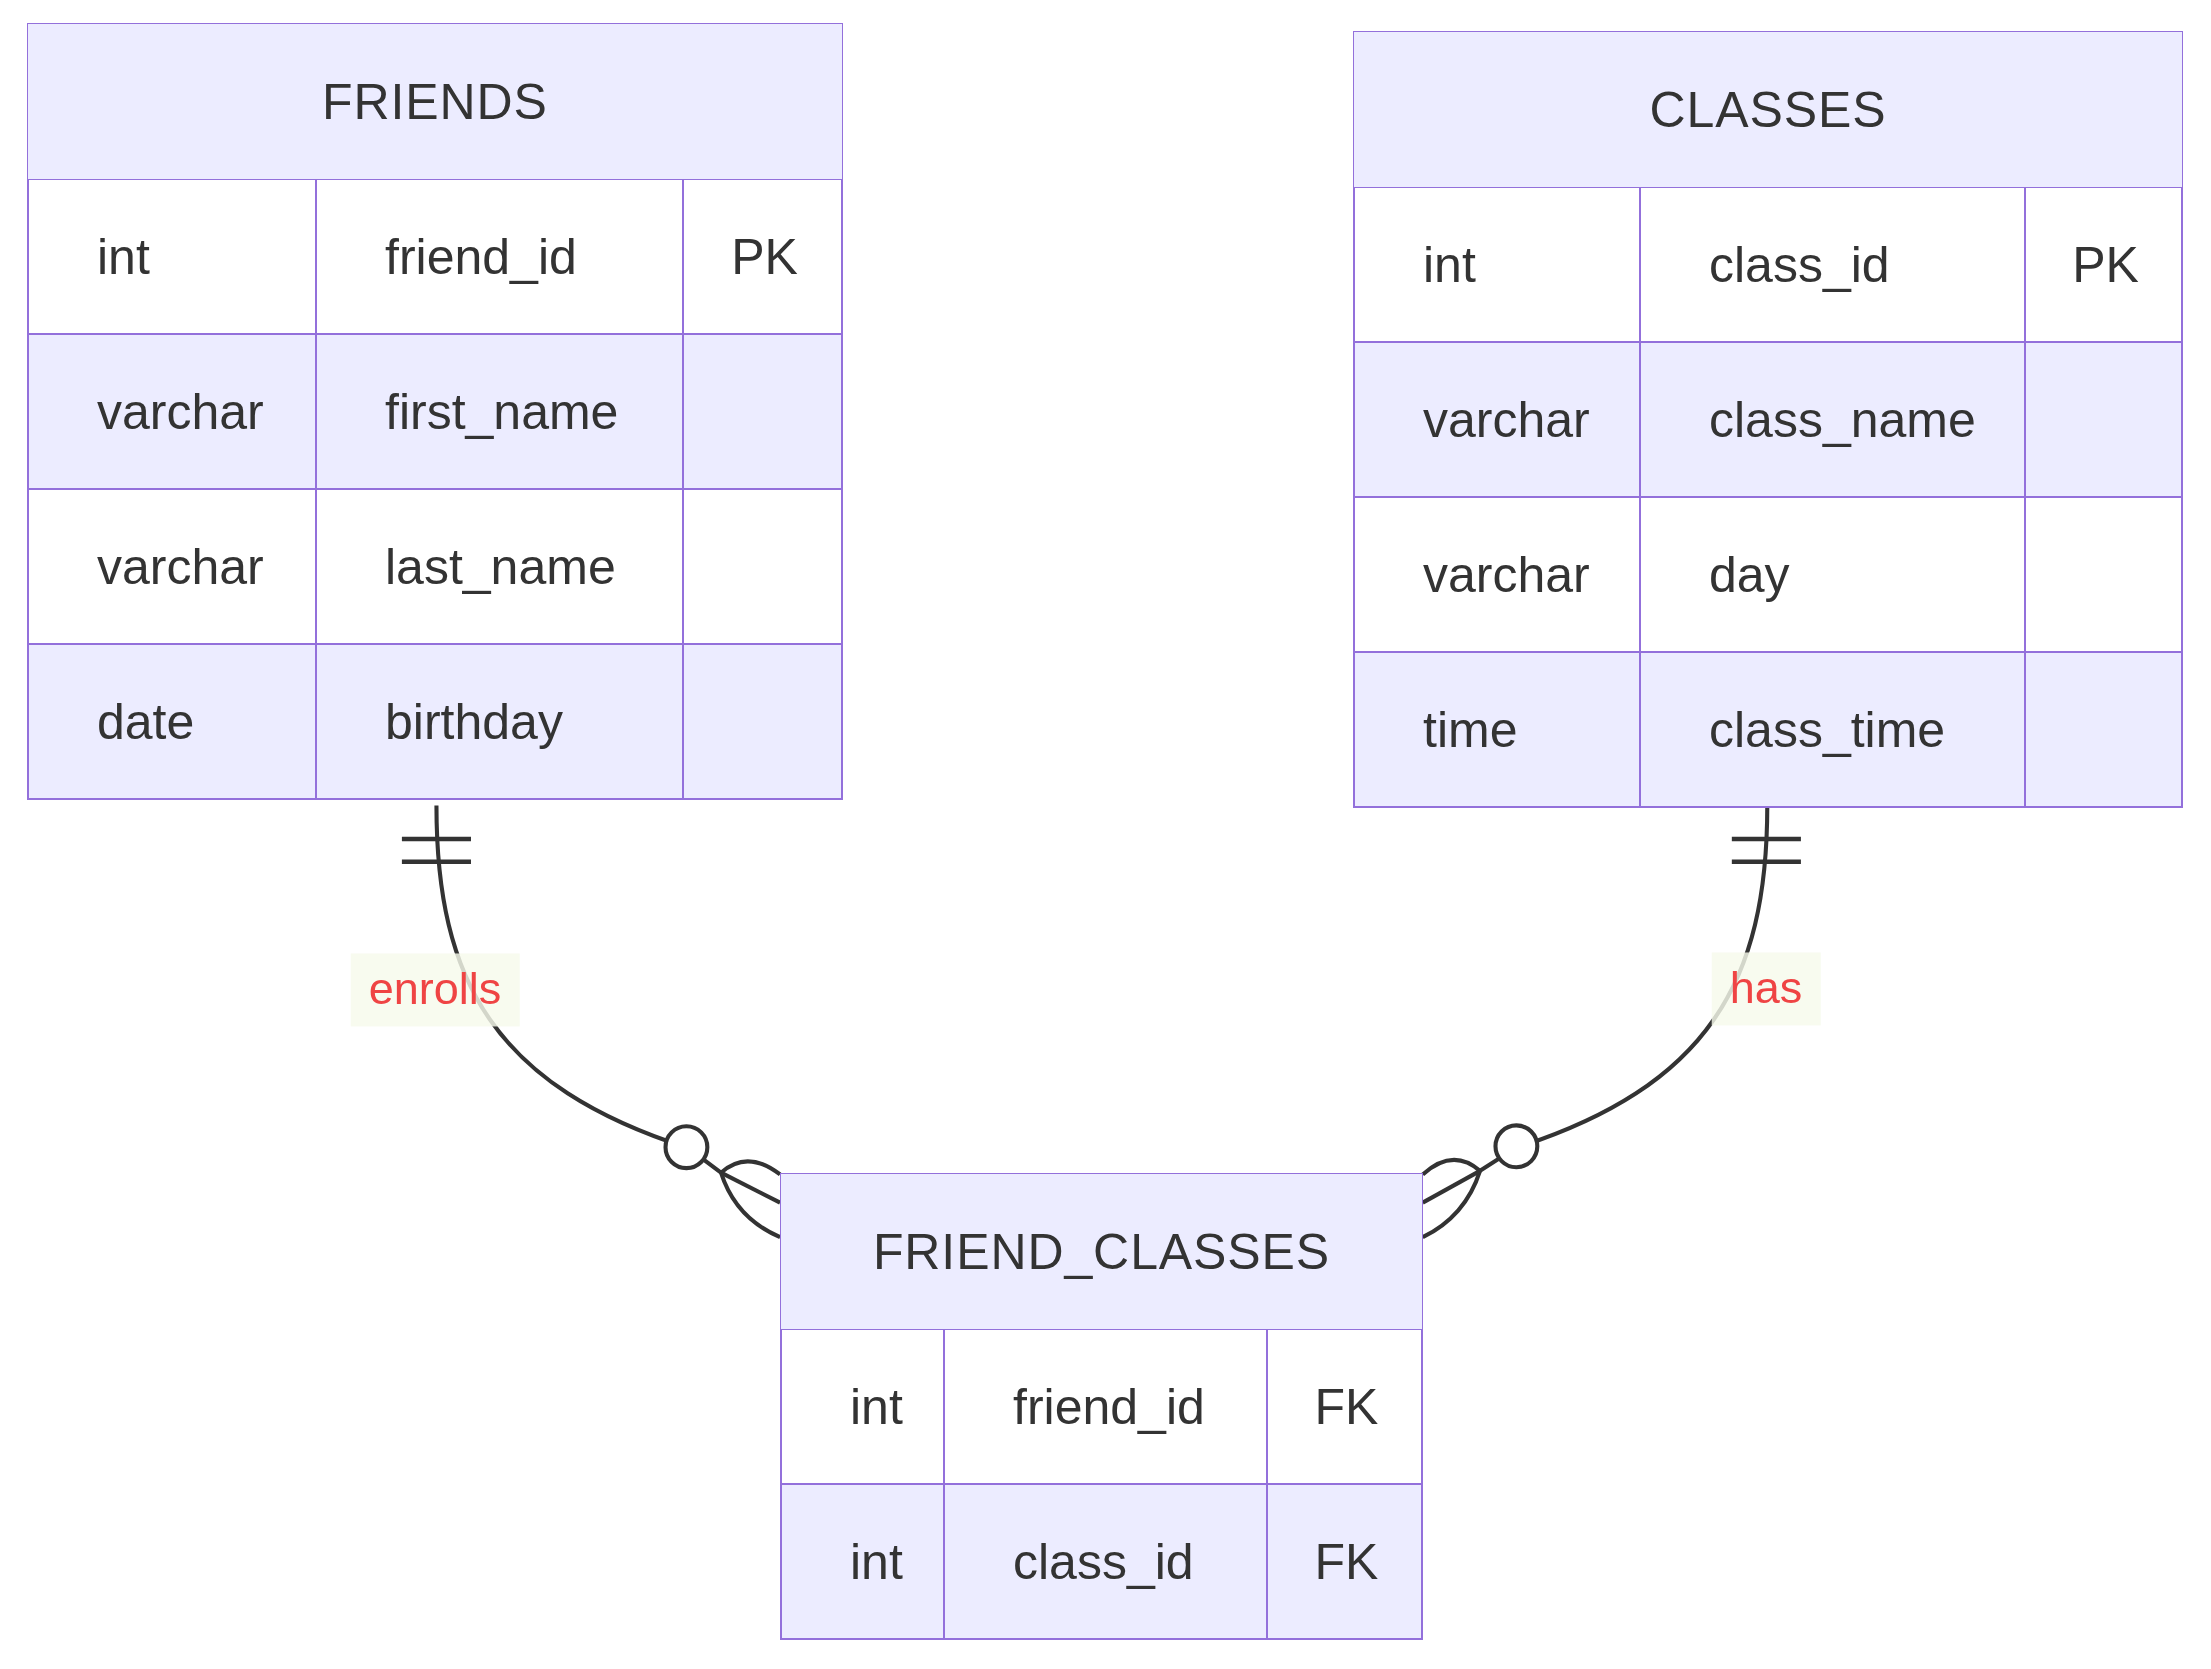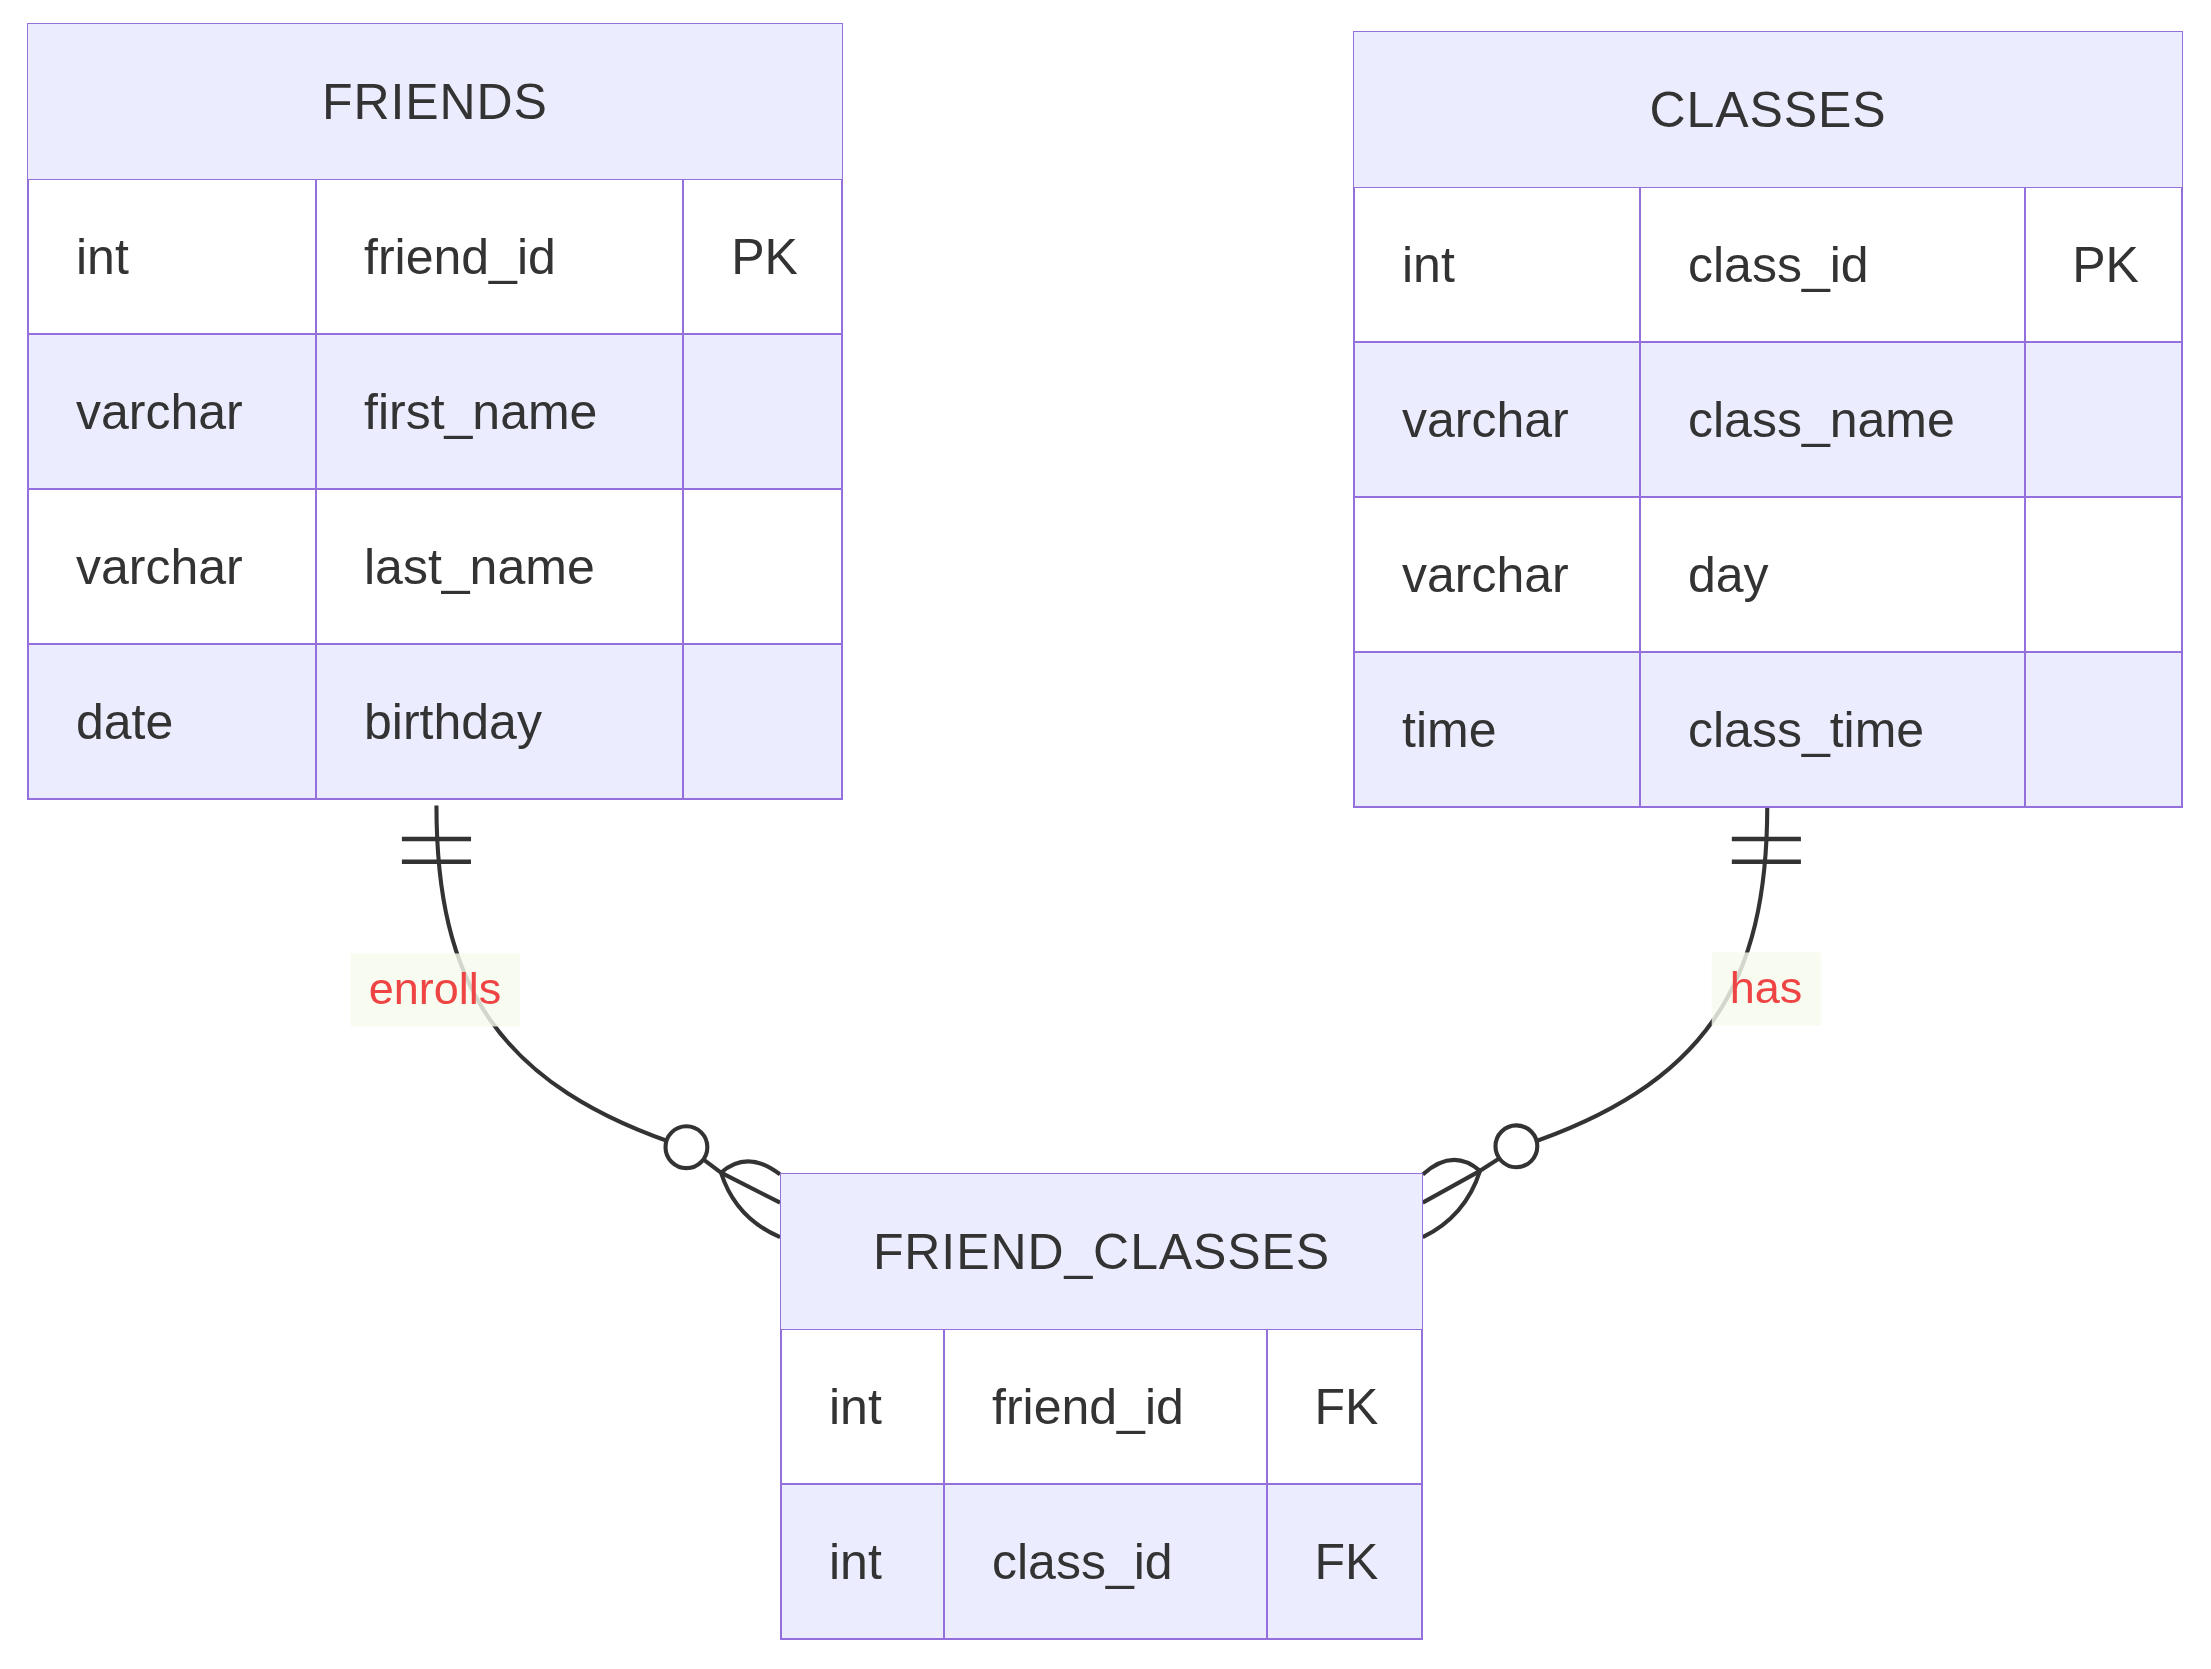--- a/index.html
+++ b/index.html
@@ -55,21 +55,21 @@
   }
   .entity-grid {
     display: grid;
     grid-auto-rows: 155px;
   }
   .cell {
     box-sizing: border-box;
     border: 1.8px solid #9370DB;
     display: flex;
     align-items: center;
-    padding-left: 47px;
+    padding-left: 68px;
     font-size: 50px;
     white-space: nowrap;
     overflow: hidden;
   }
   .cell.key {
     padding-left: 4px;
     justify-content: center;
   }
   .r-white { background: #ffffff; }
   .r-lav   { background: #ECECFF; }

